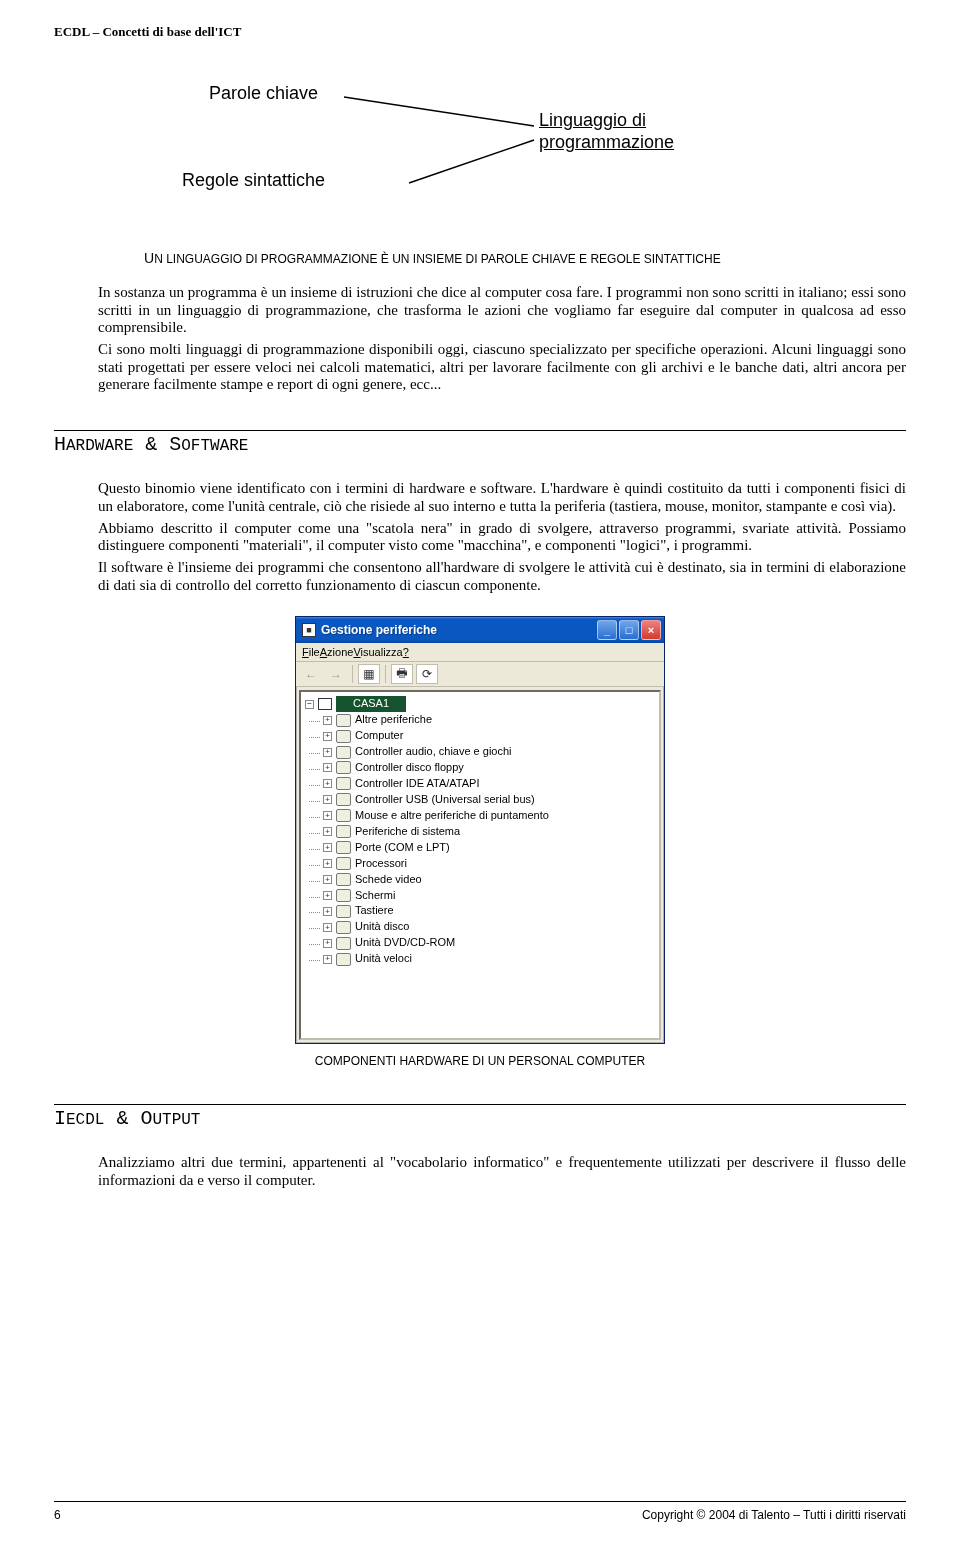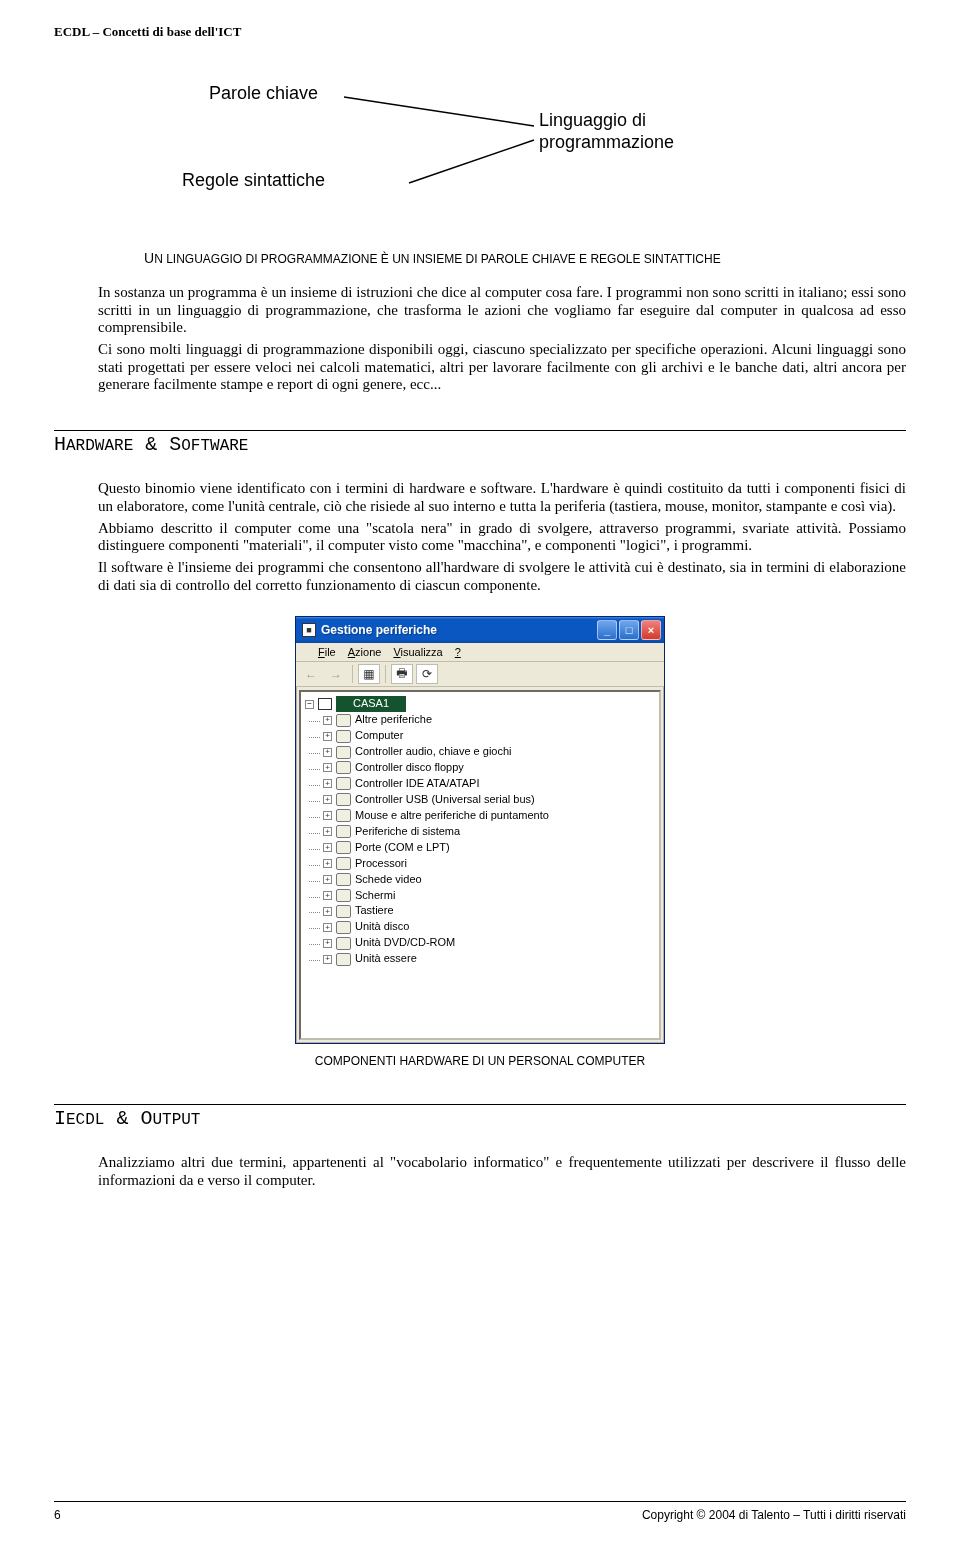--- a/index.html
+++ b/index.html
@@ -22,21 +22,21 @@
   .section-title { font-family: Liberation Mono, monospace; font-size: 20px; font-variant: small-caps; margin-bottom: 24px; }
   .section-body { margin-left: 44px; margin-right: 0; }
   
   .xp-window { width: 370px; margin: 22px auto 10px auto; border: 1px solid #0a246a; background: #ece9d8; font-family: Tahoma, Arial, sans-serif; font-size: 11px; box-shadow: 0 0 0 1px #b0b0b0 inset; }
   .xp-titlebar { height: 26px; background: linear-gradient(to bottom,#3a8df0 0%,#0a57c1 8%,#0a57c1 85%,#0846a6 100%); color:#fff; display:flex; align-items:center; padding:0 3px 0 6px; }
   .xp-titlebar .t-icon { width:14px; height:14px; background:#fff; border:1px solid #333; margin-right:5px; display:flex; align-items:center; justify-content:center; font-size:9px; color:#333; }
   .xp-titlebar .t-text { font-weight:bold; font-size:12px; flex:1; text-shadow: 1px 1px 1px rgba(0,0,0,0.3); }
   .xp-btn { width:20px; height:20px; margin-left:2px; border-radius:3px; display:flex; align-items:center; justify-content:center; font-family: Arial; font-size:11px; font-weight:bold; color:#fff; border:1px solid rgba(255,255,255,0.5); }
   .xp-btn.min,.xp-btn.max { background: linear-gradient(#6fa7ea,#2a6dd0); }
   .xp-btn.close { background: linear-gradient(#f08080,#d23b2a); }
-  .xp-menubar { background:#ece9d8; padding:3px 22px; display:flex; gap:12px; border-bottom:1px solid #c0bcae; }
+  .xp-menubar { background:#ece9d8; padding:3px 6px; display:flex; gap:0; border-bottom:1px solid #c0bcae; }
   .xp-menubar span u { text-decoration: underline; }
   .xp-toolbar { background:#ece9d8; padding:2px 4px; display:flex; gap:3px; align-items:center; border-bottom:1px solid #c0bcae; }
   .tool-btn { width:22px; height:20px; border:1px solid transparent; display:flex; align-items:center; justify-content:center; font-size:12px; color:#999; }
   .tool-btn.active { color:#333; border:1px solid #c0bcae; background:#fff; }
   .tool-sep { width:1px; height:18px; background:#c0bcae; margin:0 2px; }
   .xp-tree { background:#fff; border:2px inset #c0bcae; margin: 3px; padding:4px 2px 4px 2px; min-height: 350px; line-height:1.45; }
   .tree-root { display:flex; align-items:center; padding-left:2px; }
   .tree-root .box { width:9px; height:9px; border:1px solid #888; display:inline-flex; align-items:center; justify-content:center; font-size:8px; margin-right:4px; }
   .tree-root .pc-icon { width:14px; height:12px; margin-right:4px; display:inline-block; background:#fff; border:1px solid #333; position:relative; }
   .tree-root .label { background:#14532d; color:#fff; padding:0 17px; }
@@ -54,21 +54,21 @@
 
 <div class="doc-header">ECDL – Concetti di base dell'ICT</div>
 
 <div class="diagram-area">
   <svg class="diagram-lines" width="700" height="170">
     <line x1="200" y1="17" x2="390" y2="46" stroke="#000" stroke-width="1.5"></line>
     <line x1="265" y1="103" x2="390" y2="60" stroke="#000" stroke-width="1.5"></line>
   </svg>
   <div class="diagram-text" style="top:3px; left:65px;">Parole chiave</div>
   <div class="diagram-text" style="top:90px; left:38px;">Regole sintattiche</div>
-  <div class="diagram-text" style="top:30px; left:395px;">
+  <div class="diagram-text" style="top:30px; left:395px;text-decoration:underline;">
     <span>Linguaggio di</span><br>
     <span>programmazione</span>
   </div>
 </div>
 
 <div class="caption-line">
   <span style="font-size:14px;">U</span><span>N LINGUAGGIO DI PROGRAMMAZIONE È UN INSIEME DI PAROLE CHIAVE E REGOLE SINTATTICHE</span>
 </div>
 
 <p class="body-para section-body">In sostanza un programma è un insieme di istruzioni che dice al computer cosa fare. I programmi non sono scritti in italiano; essi sono scritti in un linguaggio di programmazione, che trasforma le azioni che vogliamo far eseguire dal computer in qualcosa ad esso comprensibile.</p>
@@ -184,21 +184,21 @@
           <span>Unità disco</span>
         </div>
         <div class="tree-item">
           <span class="box">+</span>
           <span class="dev-icon"></span>
           <span>Unità DVD/CD-ROM</span>
         </div>
         <div class="tree-item">
           <span class="box">+</span>
           <span class="dev-icon"></span>
-          <span>Unità essere</span>
+          <span>Unità veloci</span>
         </div>
       </div>
   </div>
 </div>
 <div class="xp-caption">COMPONENTI HARDWARE DI UN PERSONAL COMPUTER</div>
 
 <hr class="section-rule">
 <div class="section-title">I<span style="font-size:16px;">ECDL</span> &amp; O<span style="font-size:16px;">UTPUT</span></div>
 
 <div class="section-body">

